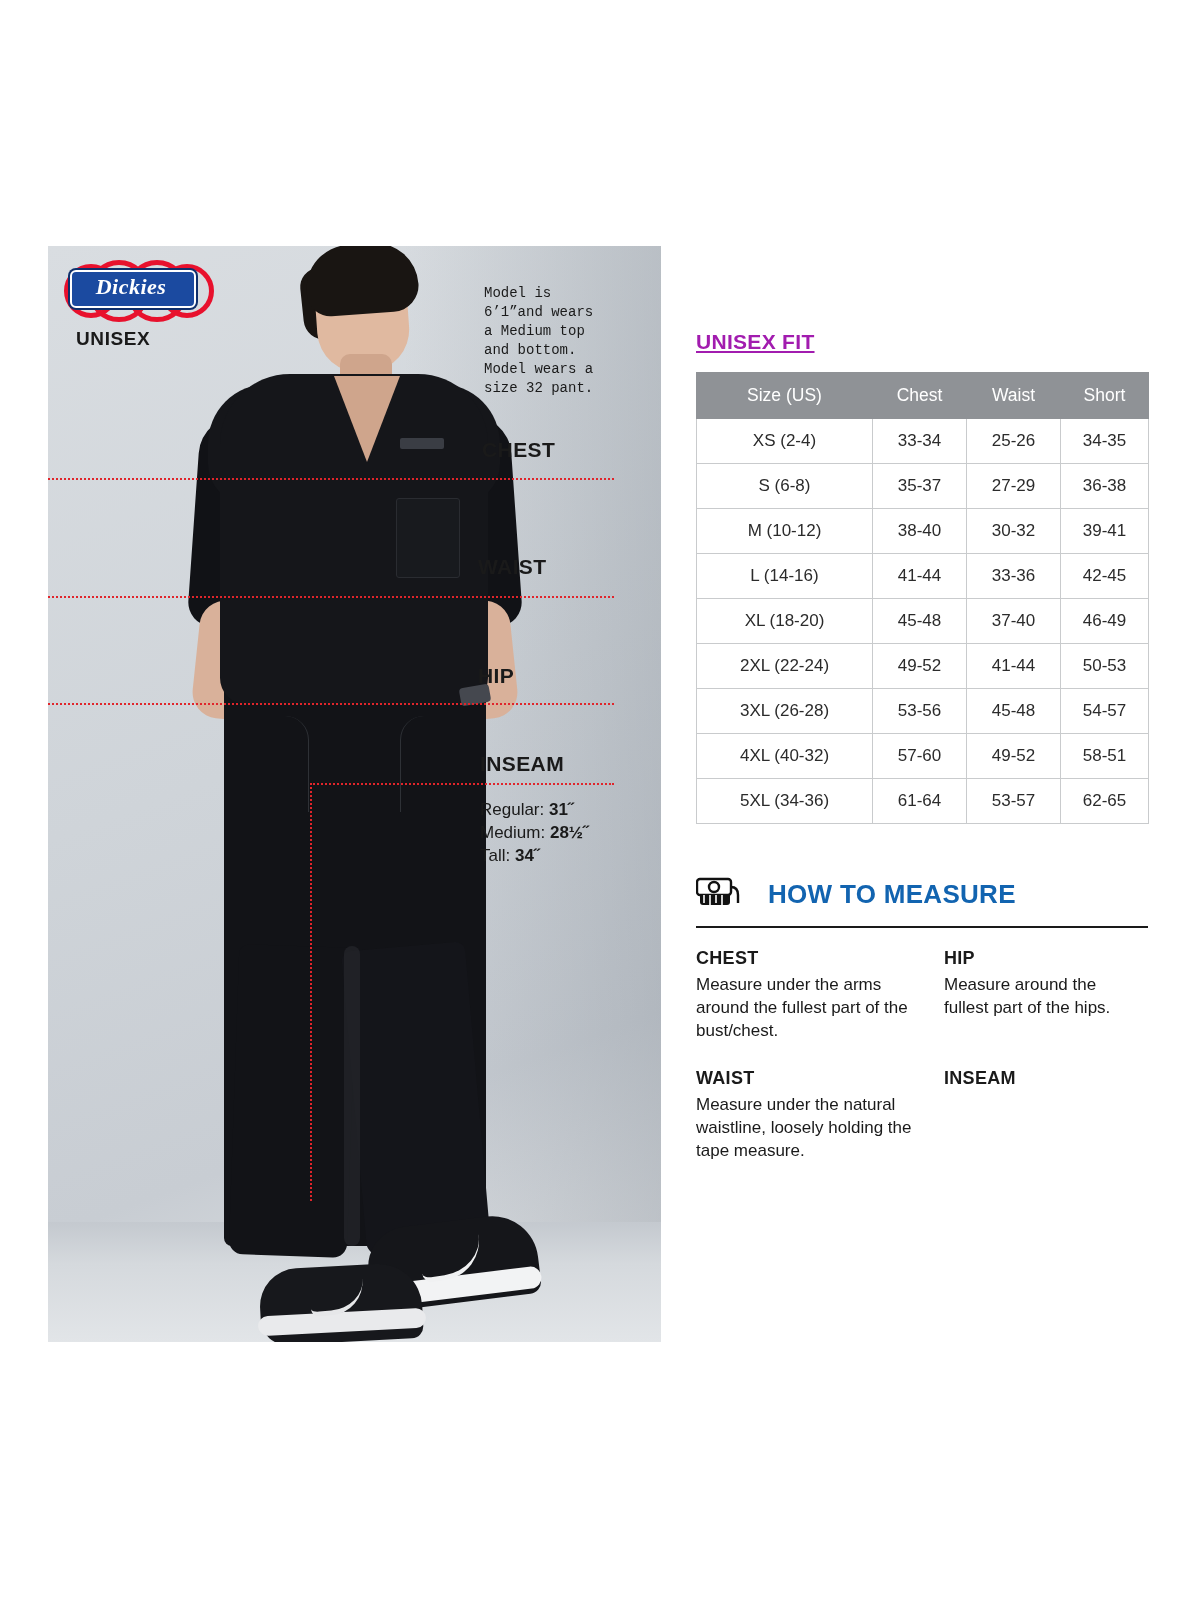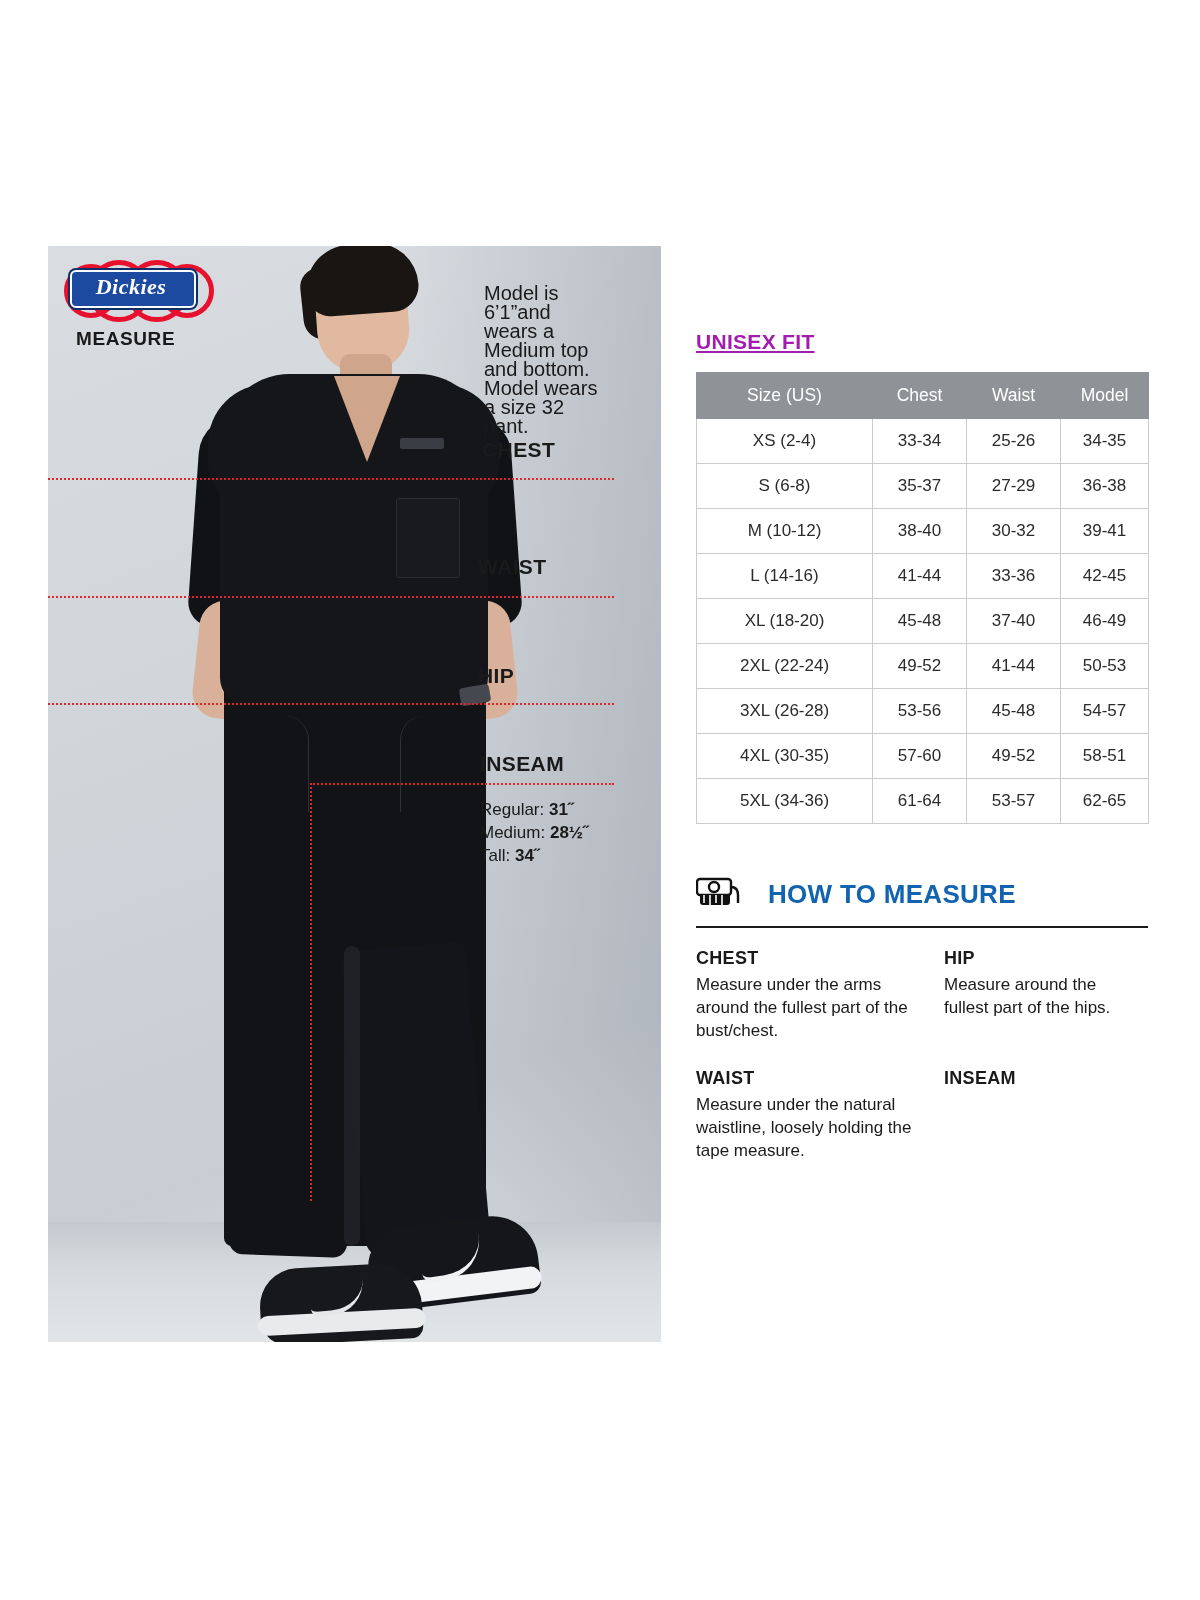--- a/index.html
+++ b/index.html
@@ -275,23 +275,24 @@
     letter-spacing: .6px;
     color: #1a1a1a;
   }
 
   
   #model-note {
     position: absolute;
     left: 436px;
     top: 38px;
     width: 120px;
-    font-size: 20px;
+    font-size: 14px;
     line-height: 19px;
     color: #1a1a1a;
+    font-family: Liberation Mono, monospace;
   }
 
   
   .meas-label {
     position: absolute;
     font-size: 21px;
     font-weight: bold;
     letter-spacing: .4px;
     color: #1a1a1a;
   }
@@ -433,21 +434,21 @@
 
   <div id="logo-wrap">
     <div id="logo-badge">
       <div class="logo-ring" id="ring-a"></div>
       <div class="logo-ring" id="ring-b"></div>
       <div class="logo-ring" id="ring-c"></div>
       <div class="logo-ring" id="ring-d"></div>
       <div id="logo-shield"></div>
       <div id="logo-word">Dickies</div>
     </div>
-    <div id="logo-medical">MEASURE</div>
+    <div id="logo-medical">UNISEX</div>
   </div>
 
   <div id="model-note">Model is 6’1”and wears a Medium top and bottom. Model wears a size 32 pant.</div>
 </div>
 
 <div class="meas-label" style="left:482px; top:438px;">CHEST</div>
 <div class="dotted-h" style="left:48px; top:478px; width:566px;"></div>
 
 <div class="meas-label" style="left:478px; top:555px;">WAIST</div>
 <div class="dotted-h" style="left:48px; top:596px; width:566px;"></div>
@@ -483,21 +484,21 @@
         <col class="c1">
         <col class="c2">
         <col class="c3">
         <col class="c4">
       </colgroup>
     <thead>
       <tr>
         <th>Size (US)</th>
         <th>Chest</th>
         <th>Waist</th>
-        <th>Model</th>
+        <th>Short</th>
       </tr>
     </thead>
     <tbody>
       <tr>
         <td>XS (2-4)</td>
         <td>33-34</td>
         <td>25-26</td>
         <td>34-35</td>
       </tr>
       <tr>
@@ -530,21 +531,21 @@
         <td>41-44</td>
         <td>50-53</td>
       </tr>
       <tr>
         <td>3XL (26-28)</td>
         <td>53-56</td>
         <td>45-48</td>
         <td>54-57</td>
       </tr>
       <tr>
-        <td>4XL (30-35)</td>
+        <td>4XL (40-32)</td>
         <td>57-60</td>
         <td>49-52</td>
         <td>58-51</td>
       </tr>
       <tr>
         <td>5XL (34-36)</td>
         <td>61-64</td>
         <td>53-57</td>
         <td>62-65</td>
       </tr>

